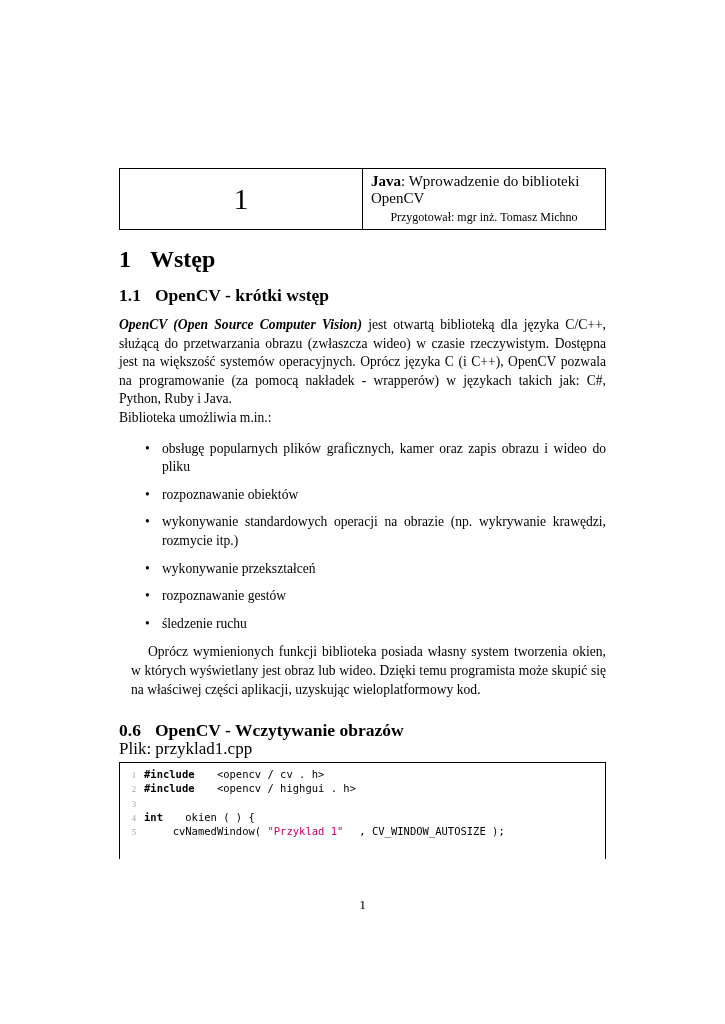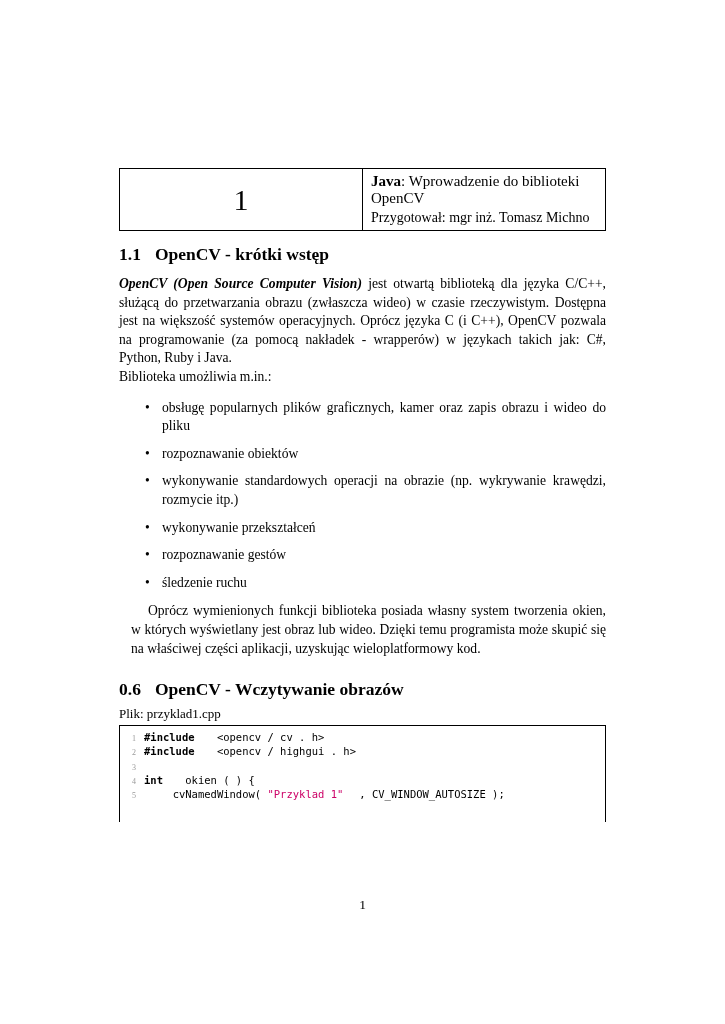--- a/index.html
+++ b/index.html
@@ -40,21 +40,21 @@
     font-size: 14px;
   }
   td.cell-number {
     height: 52px;
     text-align: center;
     font-size: 30px;
   }
   td.cell-topic { padding: 4px 8px; }
   .topic-line { font-size: 15px; margin-bottom: 3px; }
   .topic-label { font-weight: bold; }
-  .prepared-line { font-size: 14px; }
+  .prepared-line { font-size: 12px; text-align: center; }
 
   
   h1.sec {
     margin-top: 16px;
     font-size: 24px;
     font-weight: bold;
     line-height: 26px;
   }
   h1.sec .sec-num { margin-right: 19px; }
   h2.subsec {
@@ -90,21 +90,21 @@
     line-height: 18.6px;
     text-align: justify;
   }
   ul.bullets li .bullet-dot {
     position: absolute;
     left: 26px; top: 0;
     font-size: 13.6px;
   }
 
   
-  p.file-label { margin-top: 8px; font-size: 13px; }
+  p.file-label { font-size: 17px; }
 
   
   .code-box {
     margin-top: 3px;
     border: 1px solid #000;
     border-bottom: none;
     height: 97px;
     padding: 5px 4px 0 3px;
     overflow: hidden;
   }
@@ -152,20 +152,21 @@
       <tr>
         <td class="cell-number">1</td>
         <td class="cell-topic">
           <div class="topic-line"><span class="topic-label">Java</span><span>: Wprowadzenie do biblioteki OpenCV</span></div>
           <div class="prepared-line">Przygotował: mgr inż. Tomasz Michno</div>
         </td>
       </tr>
     </tbody>
       </table>
 
+    <h1 class="sec"><span class="sec-num">1</span><span>Wstęp</span></h1>
 
     <h2 class="subsec"><span class="sec-num">1.1</span><span>OpenCV - krótki wstęp</span></h2>
 
     <p class="body-text"><span class="lead-bold">OpenCV (Open Source Computer Vision)</span><span> jest otwartą biblioteką dla języka C/C++, służącą do przetwarzania obrazu (zwłaszcza wideo) w czasie rzeczywistym. Dostępna jest na większość systemów operacyjnych. Oprócz języka C (i C++), OpenCV pozwala na programowanie (za pomocą nakładek - wrapperów) w językach takich jak: C#, Python, Ruby i Java.</span></p>
     <p class="body-text no-top">Biblioteka umożliwia m.in.:</p>
 
     <ul class="bullets">
       <li><span class="bullet-dot">•</span><span>obsługę popularnych plików graficznych, kamer oraz zapis obrazu i wideo do pliku</span></li>
       <li><span class="bullet-dot">•</span><span>rozpoznawanie obiektów</span></li>
       <li><span class="bullet-dot">•</span><span>wykonywanie standardowych operacji na obrazie (np. wykrywanie krawędzi, rozmycie itp.)</span></li>

